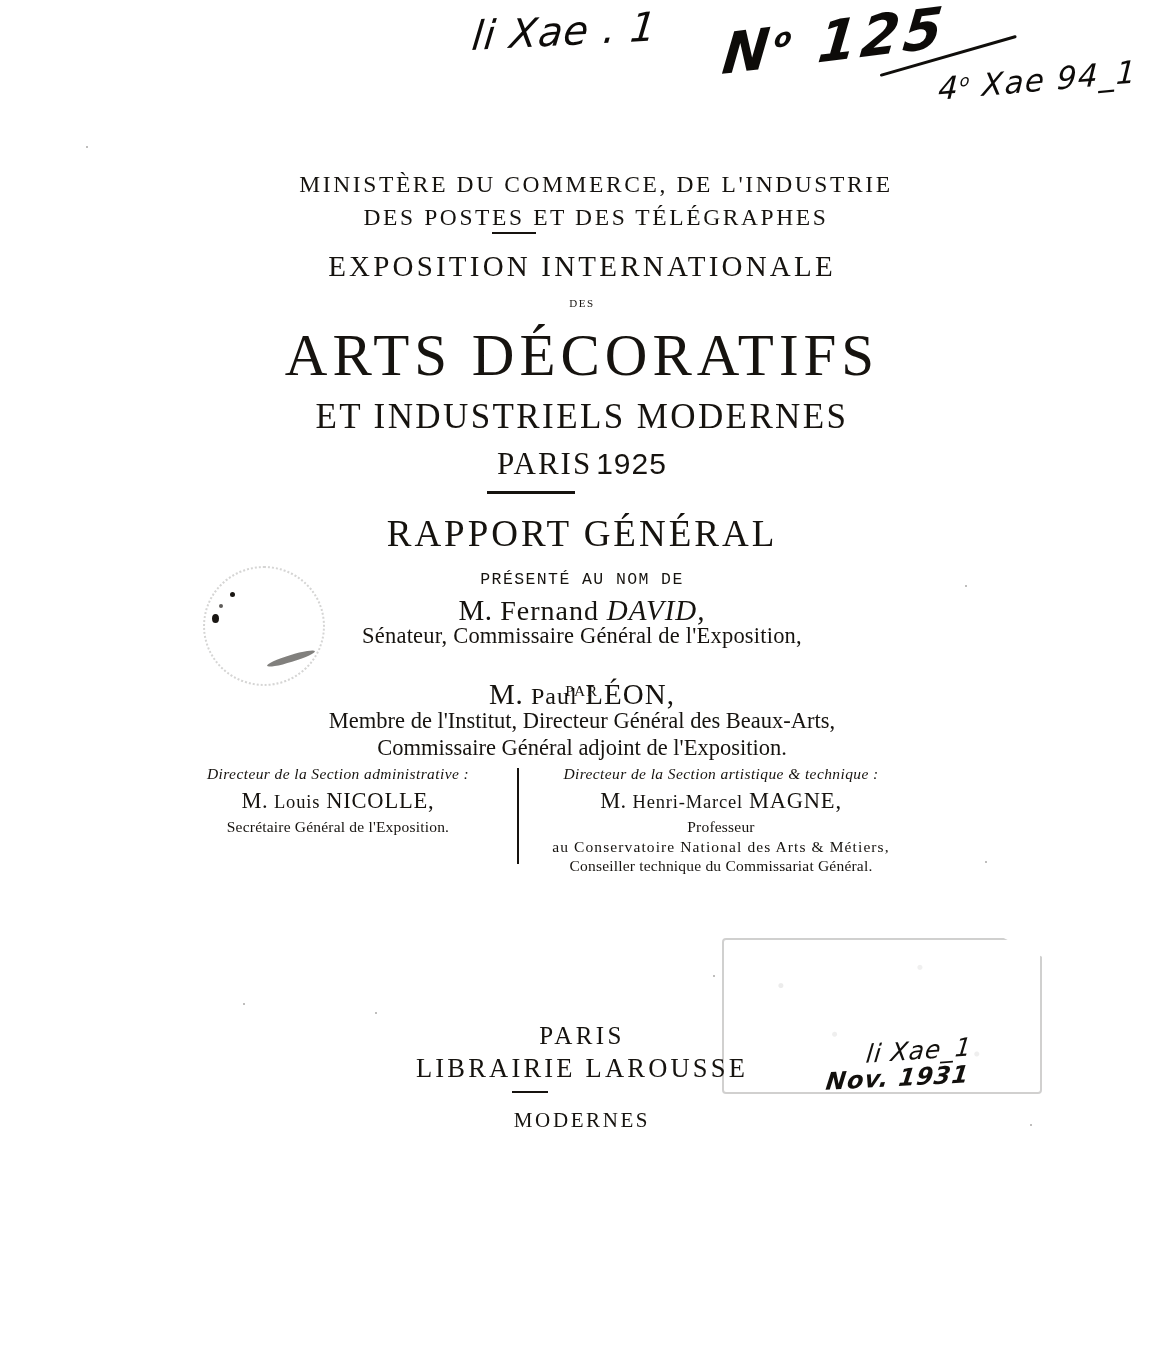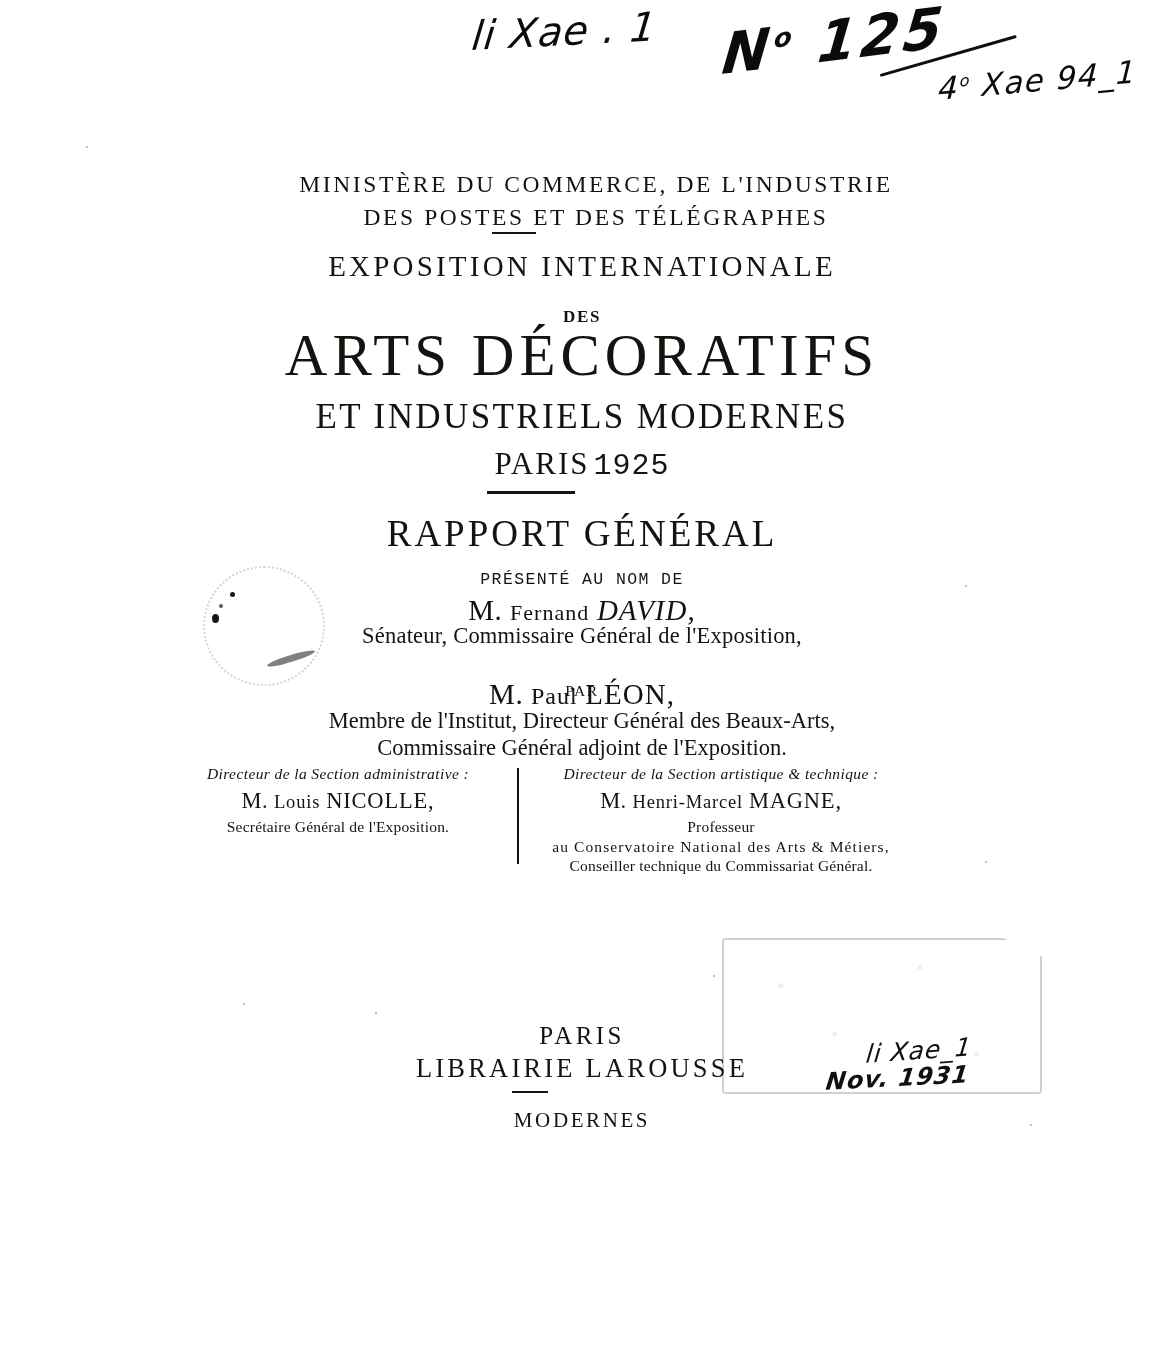--- a/index.html
+++ b/index.html
@@ -100,24 +100,24 @@
   .rule-imprint  { left: 512px; top: 1091px; width: 36px; }
 
   .expo-intl {
     top: 250px;
     font-size: 29px;
     letter-spacing: 3.2px;
     font-weight: 400;
   }
 
   .des {
-    top: 307px;
-    font-size: 17px;
+    top: 297px;
+    font-size: 11px;
     letter-spacing: 1.6px;
-    font-weight: 700;
+    font-weight: 400;
   }
 
   .arts-deco {
     top: 318px;
     font-size: 59px;
     letter-spacing: 5px;
     font-weight: 400;
     line-height: 74px;
   }
 
@@ -131,21 +131,21 @@
   .paris-1925 {
     top: 446px;
     font-size: 31px;
     letter-spacing: 2px;
     font-weight: 400;
   }
   .paris-1925 .year {
     font-size: 30px;
     letter-spacing: 1px;
     margin-left: 4px;
-    font-family: Liberation Mono, monospace;
+    font-family: Liberation Sans, sans-serif;
   }
 
   .rapport {
     top: 512px;
     font-size: 37px;
     letter-spacing: 3px;
     font-weight: 400;
   }
 
   .presente {
@@ -155,21 +155,21 @@
     font-weight: 400;
     font-family: Liberation Mono, monospace;
   }
 
   .name-david {
     top: 594px;
     font-size: 29px;
     letter-spacing: 0.5px;
     font-weight: 400;
   }
-  .name-david .sc { font-size: 22px; letter-spacing: 1px; }
+  .name-david .sc { font-size: 28px; letter-spacing: 1px; }
   .name-david .caps { font-size: 29px; letter-spacing: 1px; font-style: italic; }
 
   .role-david {
     top: 623px;
     font-size: 22.5px;
     letter-spacing: 0.2px;
   }
 
   .par {
     top: 682px;

